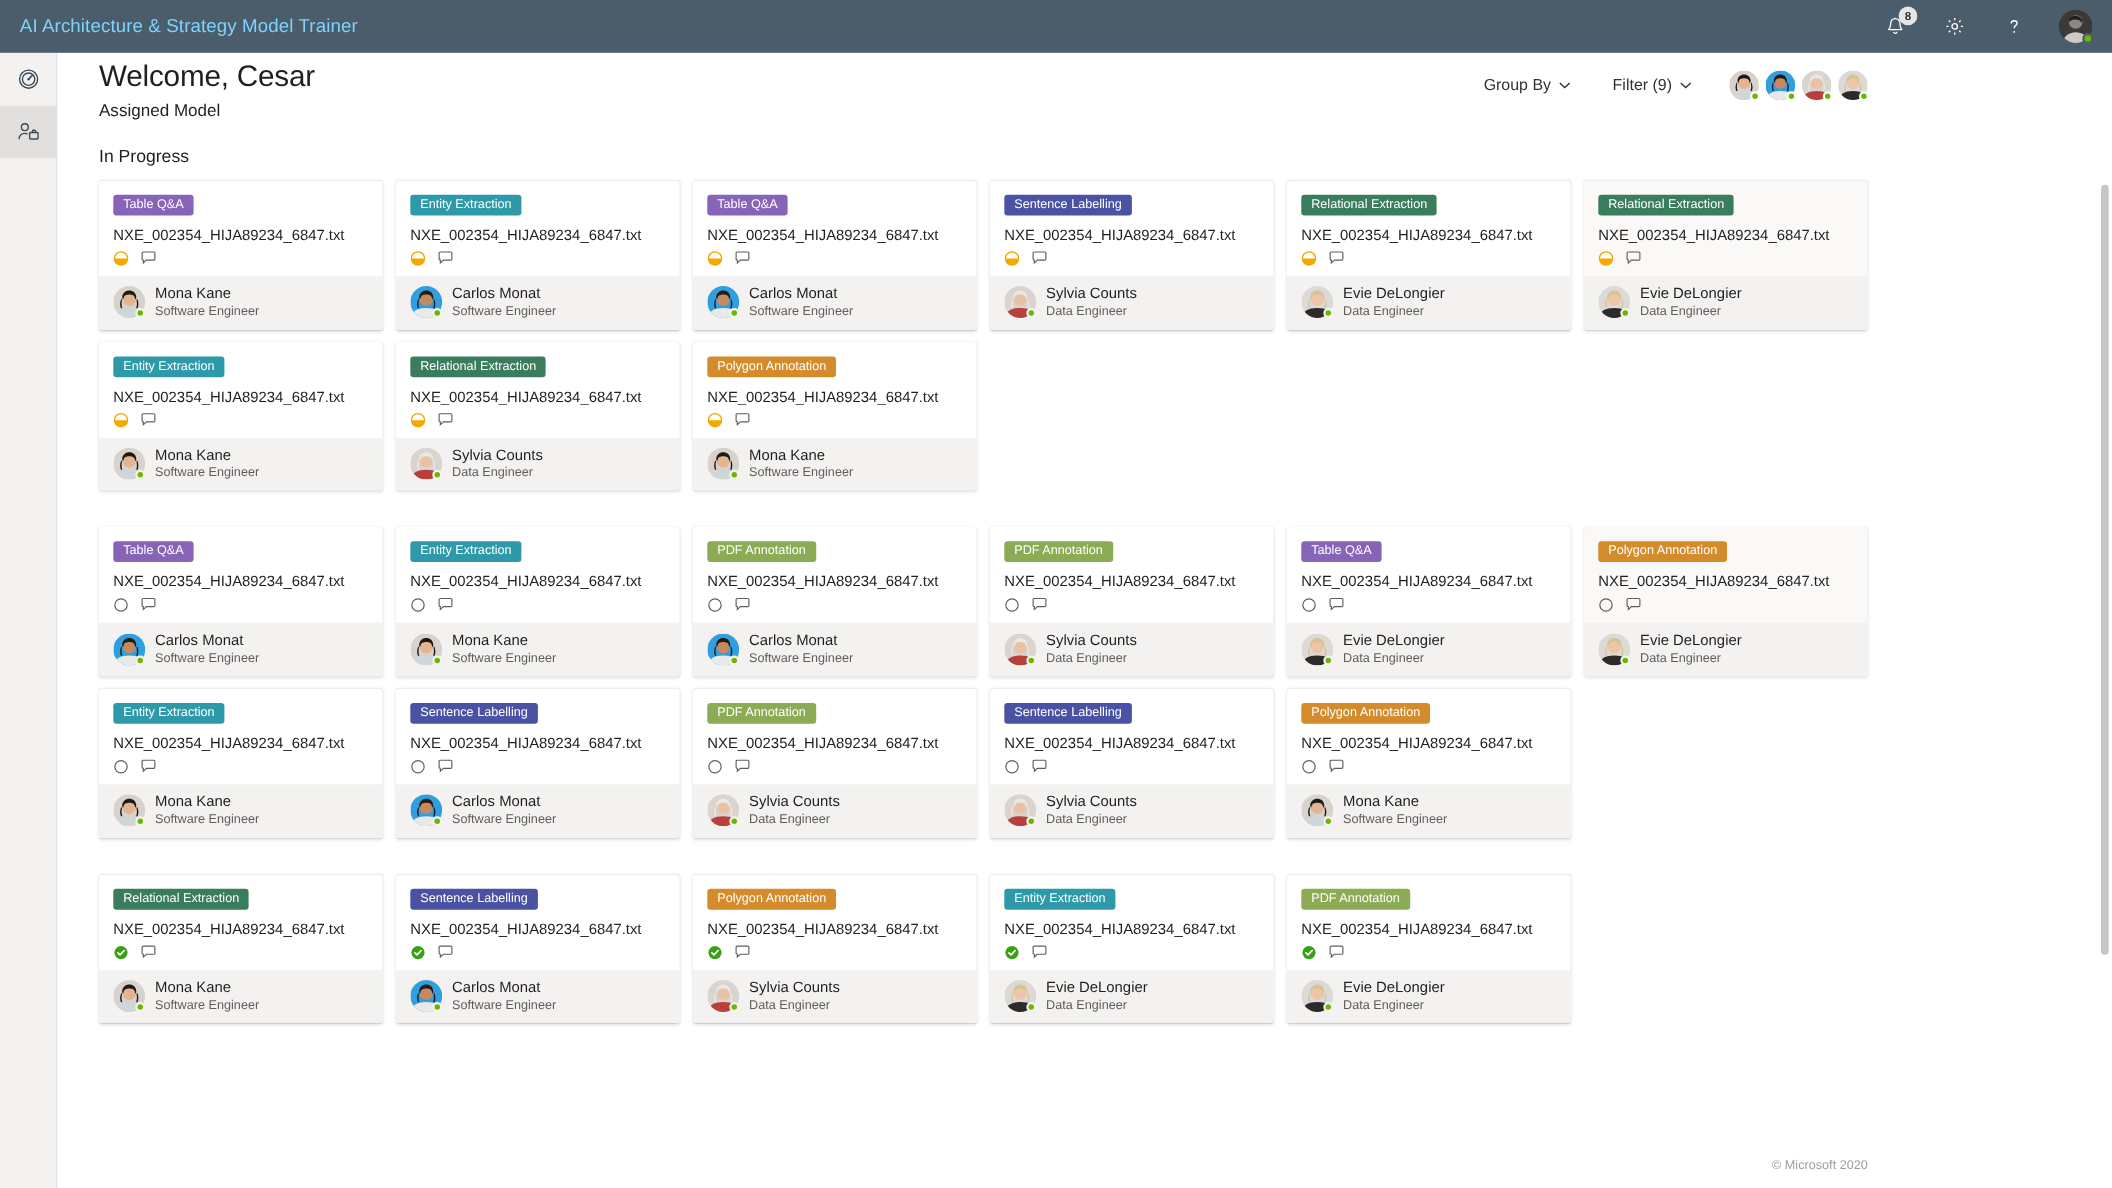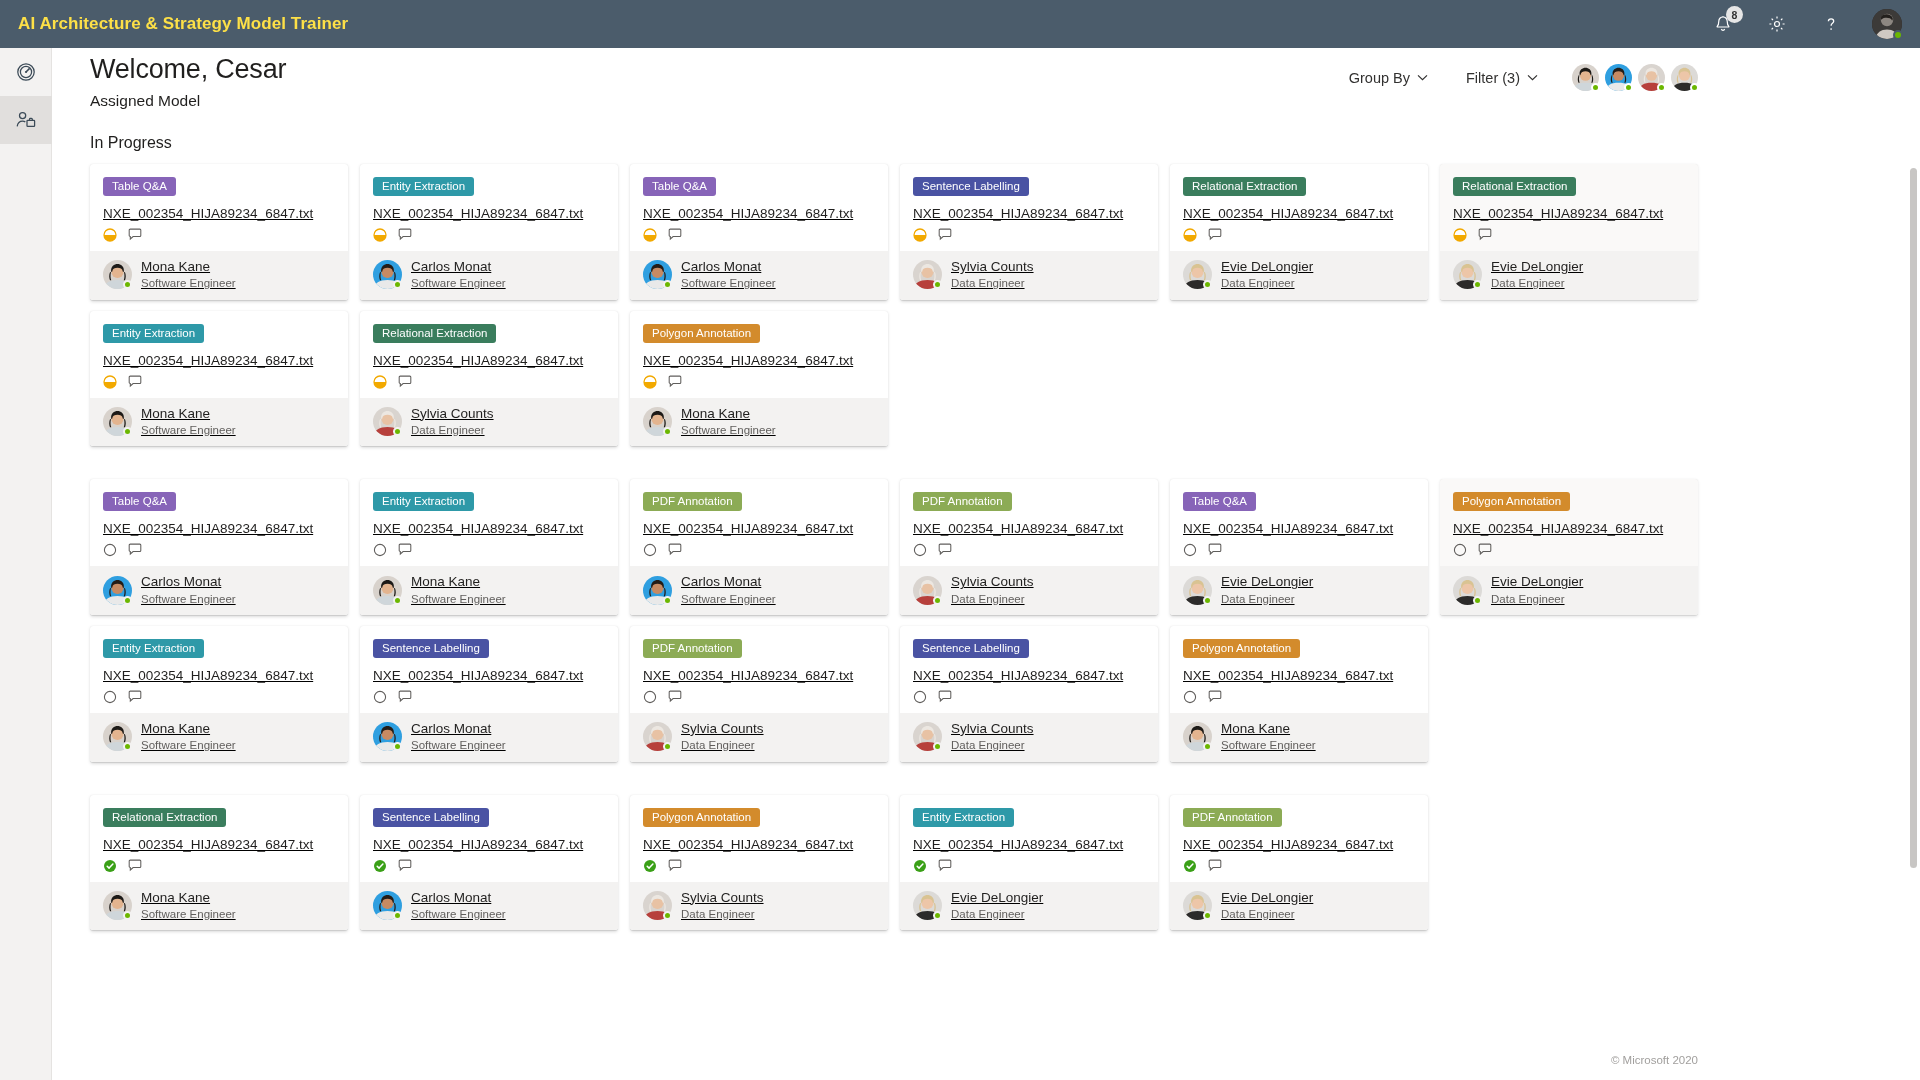--- a/index.html
+++ b/index.html
@@ -12,21 +12,21 @@
 
   
   .topbar {
     position: absolute; top: 0; left: 0;
     width: 1920px; height: 48px;
     background: #4b5c6b;
     display: flex; align-items: center;
     z-index: 30;
   }
   .topbar-title {
-    color: #fde047; font-size: 17px; font-weight: bold;
+    color: #7dd3fc; font-size: 17px; font-weight: normal;
     margin-left: 18px; letter-spacing: .1px;
   }
   .topbar-right {
     margin-left: auto; display: flex; align-items: center;
     gap: 28px; padding-right: 18px;
   }
   .tb-icon {
     width: 26px; height: 26px; position: relative;
     display: flex; align-items: center; justify-content: center;
     cursor: pointer;
@@ -124,21 +124,20 @@
   }
   .cardslot { width: 270px; padding-right: 0; margin-bottom: 11px; }
 
   .card {
     width: 258px;
     background: #ffffff;
     border-radius: 3px;
     box-shadow: 0 1.2px 3.2px rgba(0,0,0,.13), 0 .3px .9px rgba(0,0,0,.11);
     overflow: hidden;
     cursor: pointer;
-    text-decoration: underline;
   }
   .card.hl {
     box-shadow: 0 1.2px 3.2px rgba(0,0,0,.10), 0 .3px .9px rgba(0,0,0,.09);
     background: #faf9f8;
   }
   .card-body { padding: 12px 13px 9px 13px; }
   .tag {
     display: inline-block;
     font-size: 11.5px; color: #ffffff;
     padding: 3px 9px 4px 9px;
@@ -254,21 +253,21 @@
     <div class="assigned">Assigned Model</div>
 
     <div class="header-controls">
       <div class="hdr-btn">
         <span>Group By</span>
         <svg class="chev" viewBox="0 0 11 7" fill="none" stroke="#323130" stroke-width="1.2">
             <path d="M1 1.4l4.5 4.2L10 1.4"></path>
           </svg>
       </div>
       <div class="hdr-btn">
-        <span>Filter (3)</span>
+        <span>Filter (9)</span>
         <svg class="chev" viewBox="0 0 11 7" fill="none" stroke="#323130" stroke-width="1.2">
             <path d="M1 1.4l4.5 4.2L10 1.4"></path>
           </svg>
       </div>
       <div class="facepile" id="facepile">
           <div class="fp">
             <div class="face"><svg width="27" height="27" viewBox="0 0 40 40">
     <rect width="40" height="40" fill="#d8d2cc"></rect>
     <path d="M0 40c2.2-8.6 9-12.4 20-12.4S37.8 31.4 40 40z" fill="#cfd6da"></path>
     <circle cx="20" cy="16.5" r="8.4" fill="#e3b48f"></circle>

